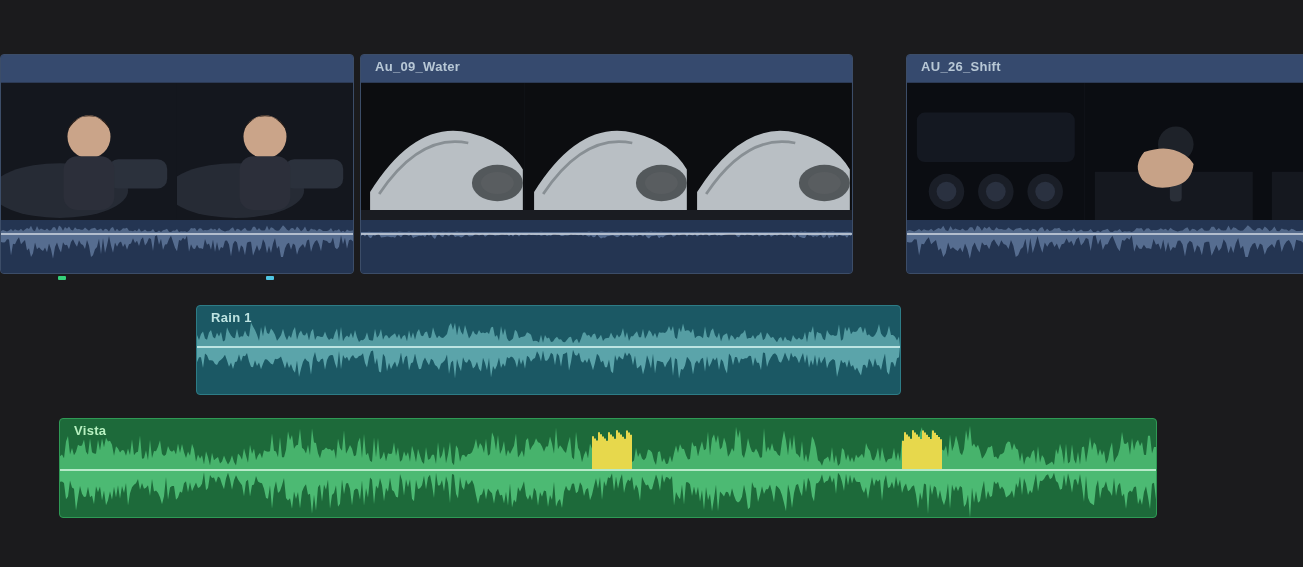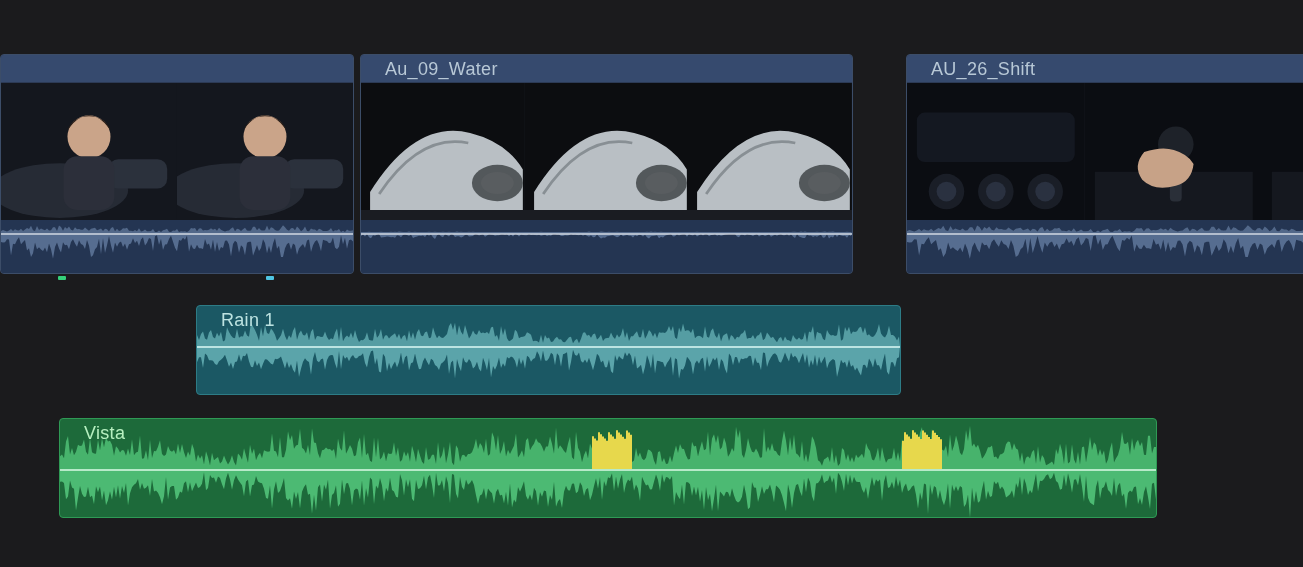--- a/index.html
+++ b/index.html
@@ -24,23 +24,23 @@
   .clip {
     position: absolute;
     border-radius: 4px;
     overflow: hidden;
     box-sizing: border-box;
   }
 
   .clip-label {
     position: absolute;
     top: 4px;
-    left: 24px;
-    font-size: 18px;
-    font-weight: 400;
+    left: 14px;
+    font-size: 13px;
+    font-weight: 700;
     color: #c5dbe9;
     z-index: 5;
     white-space: nowrap;
     letter-spacing: .3px;
   }
 
   
   .video-clip {
     top: 54px;
     height: 220px;

